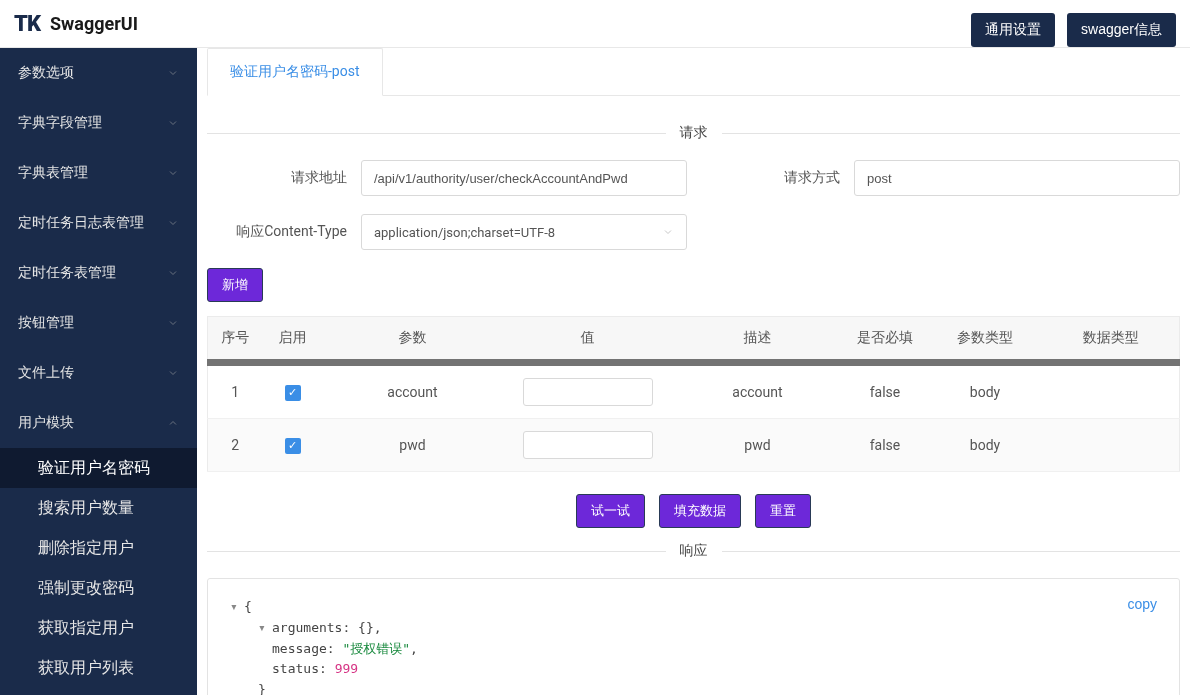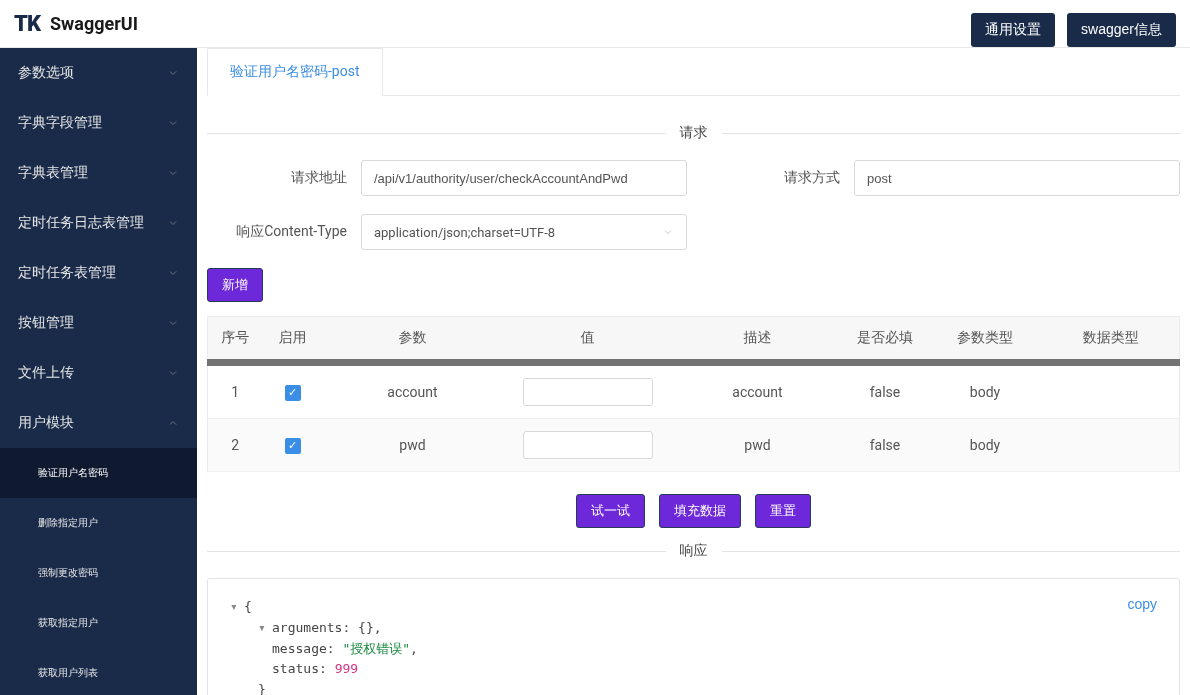--- a/index.html
+++ b/index.html
@@ -7,21 +7,21 @@
 .app { display: flex; flex-direction: column; height: 695px; width: 1190px; overflow: hidden; }
 .header { height: 48px; display: flex; align-items: center; padding: 0 14px; border-bottom: 1px solid #e8e8e8; justify-content: space-between; }
 .brand { display: flex; align-items: center; gap: 10px; }
 .logo { font-weight: 900; font-size: 22px; letter-spacing: -1px; color: #1a2b4a; }
 .brand-title { font-weight: 700; font-size: 18px; color: #1a1a1a; }
 .header-right { display: flex; gap: 12px; }
 .hbtn { background: #1a2b4a; color: #fff; border: none; border-radius: 3px; padding: 8px 14px; font-size: 14px; cursor: pointer; margin-top: 12px; }
 .body { display: flex; flex: 1; overflow: hidden; }
 .sidebar { width: 197px; background: #1a2b4a; color: #e6e6e6; overflow-y: auto; flex-shrink: 0; }
 .side-item { height: 50px; display: flex; align-items: center; justify-content: space-between; padding: 0 18px; font-size: 14px; cursor: pointer; }
-.side-sub { height: 50px; display: flex; align-items: center; padding: 0 18px 0 38px; font-size: 10px; cursor: pointer; color: #e6e6e6; }
+.side-sub { height: 40px; display: flex; align-items: center; padding: 0 18px 0 38px; font-size: 16px; cursor: pointer; color: #e6e6e6; }
 .side-sub.active { background: #0f1a30; color: #fff; }
 .chev { width: 12px; height: 12px; opacity: .55; }
 .main { flex: 1; overflow-y: auto; padding: 0 10px 10px 10px; }
 .tabs { display: flex; border-bottom: 1px solid #e7e7e7; }
 .tab { padding: 14px 22px; font-size: 14px; background: #fff; border: 1px solid #e7e7e7; border-bottom-color: #fff; margin-bottom: -1px; color: #3a8ee6; cursor: pointer; border-radius: 2px 2px 0 0; }
 .section { margin-top: 28px; }
 .fieldset-label { display: flex; align-items: center; margin: 14px 0 18px; color: #444; }
 .fieldset-label .line { flex: 1; height: 1px; background: #e3e3e3; }
 .fieldset-label .txt { padding: 0 14px; font-size: 14px; }
 .form-row { display: flex; margin-bottom: 18px; }
@@ -109,20 +109,21 @@
           </div>
           <div class="side-item">
             <span>用户模块</span>
             <svg class="chev" viewBox="0 0 24 24" fill="none" stroke="#aaa" stroke-width="2">
               <polyline points="18 15 12 9 6 15"></polyline>
             </svg>
           </div>
         </div>
       <div id="side-sub">
           <div class="side-sub active">验证用户名密码</div>
+          <div class="side-sub">搜索用户数量</div>
           <div class="side-sub">删除指定用户</div>
           <div class="side-sub">强制更改密码</div>
           <div class="side-sub">获取指定用户</div>
           <div class="side-sub">获取用户列表</div>
         </div>
     </div>
 
     <div class="main">
       <div class="tabs">
         <div class="tab">验证用户名密码-post</div>

